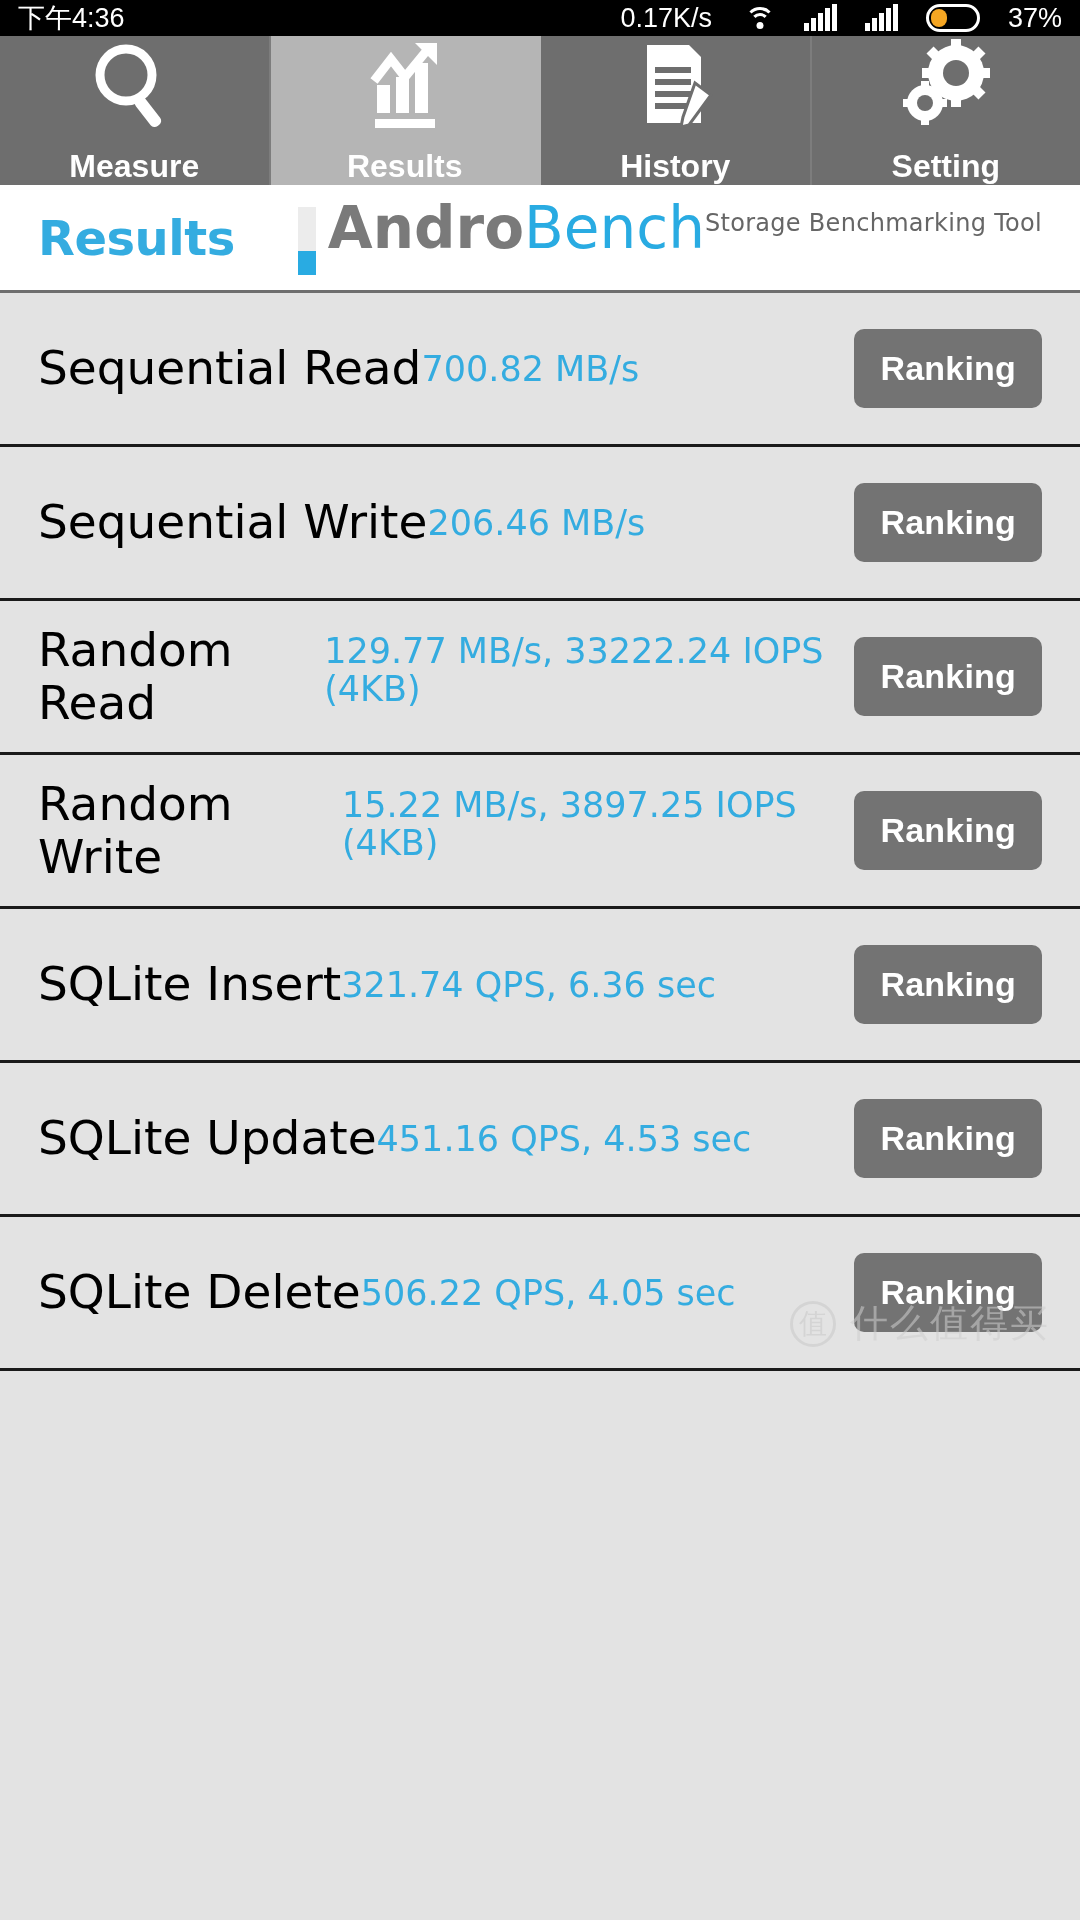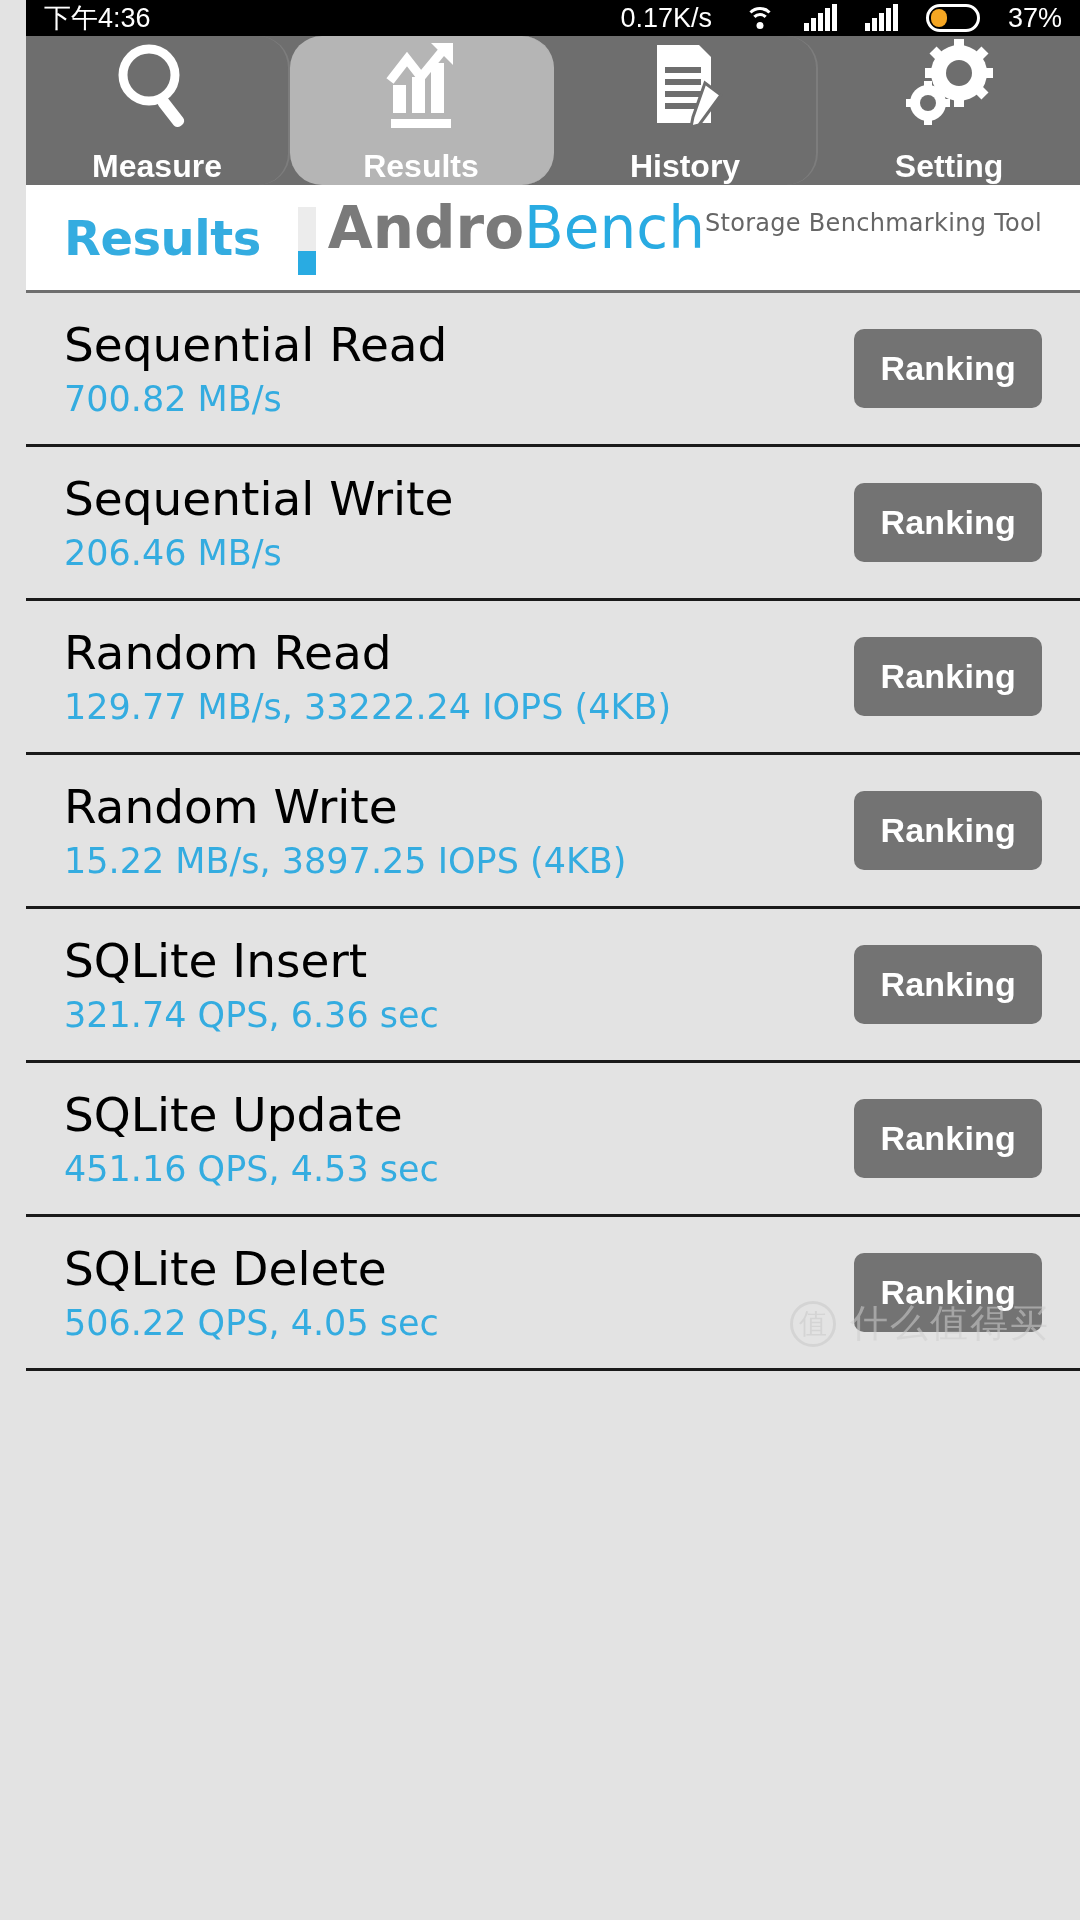--- a/index.html
+++ b/index.html
@@ -51,21 +51,20 @@
   .batt-fill{ height:100%; background:#f5a623; border-radius:10px; }
   .batt-pct{ font-size:27px; }
 
   
   .tabs{ display:flex; height:218px; background:#6e6e6e; }
   .tab{
     flex:1; display:flex; flex-direction:column;
     align-items:center; justify-content:center;
     color:#fff; position:relative;
     border-right:2px solid #7d7d7d;
-    border-radius:32px;
   }
   .tab:last-child{ border-right:none; }
   .tab.active{ background:#b5b5b5; border-right-color:#b5b5b5; }
   .tab-label{
     font-size:32px; font-weight:bold; margin-top:14px;
     font-family:"Liberation Sans", sans-serif;
   }
   .tab-icon{ height:98px; display:flex; align-items:center; justify-content:center; }
   .tab-icon svg{ display:block; }
 
@@ -95,21 +94,21 @@
     font-family:"DejaVu Sans", sans-serif;
   }
 
   
   .list{ background:#e3e3e3; }
   .row{
     height:154px; display:flex; align-items:center;
     padding:0 38px; border-bottom:3px solid #1a1a1a;
     position:relative;
   }
-  .row-texts{ flex:1; display:flex; flex-direction:column; justify-content:flex-start; }
+  .row-texts{ flex:1; display:flex; flex-direction:row; justify-content:flex-start; }
   .row-title{
     font-size:47px; color:#000; line-height:1.12;
     font-family:"DejaVu Sans", sans-serif;
   }
   .row-value{
     font-size:35px; color:#34ace0; margin-top:8px; line-height:1.1;
     font-family:"DejaVu Sans", sans-serif;
   }
   .rank-btn{
     background:#737373; color:#fff;
@@ -128,21 +127,21 @@
     opacity:0.55;
   }
   .wm-circle{
     width:46px; height:46px; border-radius:50%;
     border:3px solid #c9c9c9; color:#c9c9c9;
     display:flex; align-items:center; justify-content:center;
     font-size:28px;
   }
   .wm-text{ font-size:38px; color:#cfcfcf; letter-spacing:2px; }
 
-  .page{ display:flex; flex-direction:column; height:1371px;margin-left:26px; }
+  .page{ display:flex; flex-direction:column; height:1371px; }
 </style>
 </head>
 <body>
 
 <div class="page">
 
   <div class="statusbar">
     <span class="sb-time">下午4:36</span>
     <div class="sb-right">
       <span class="sb-speed">0.17K/s</span>

